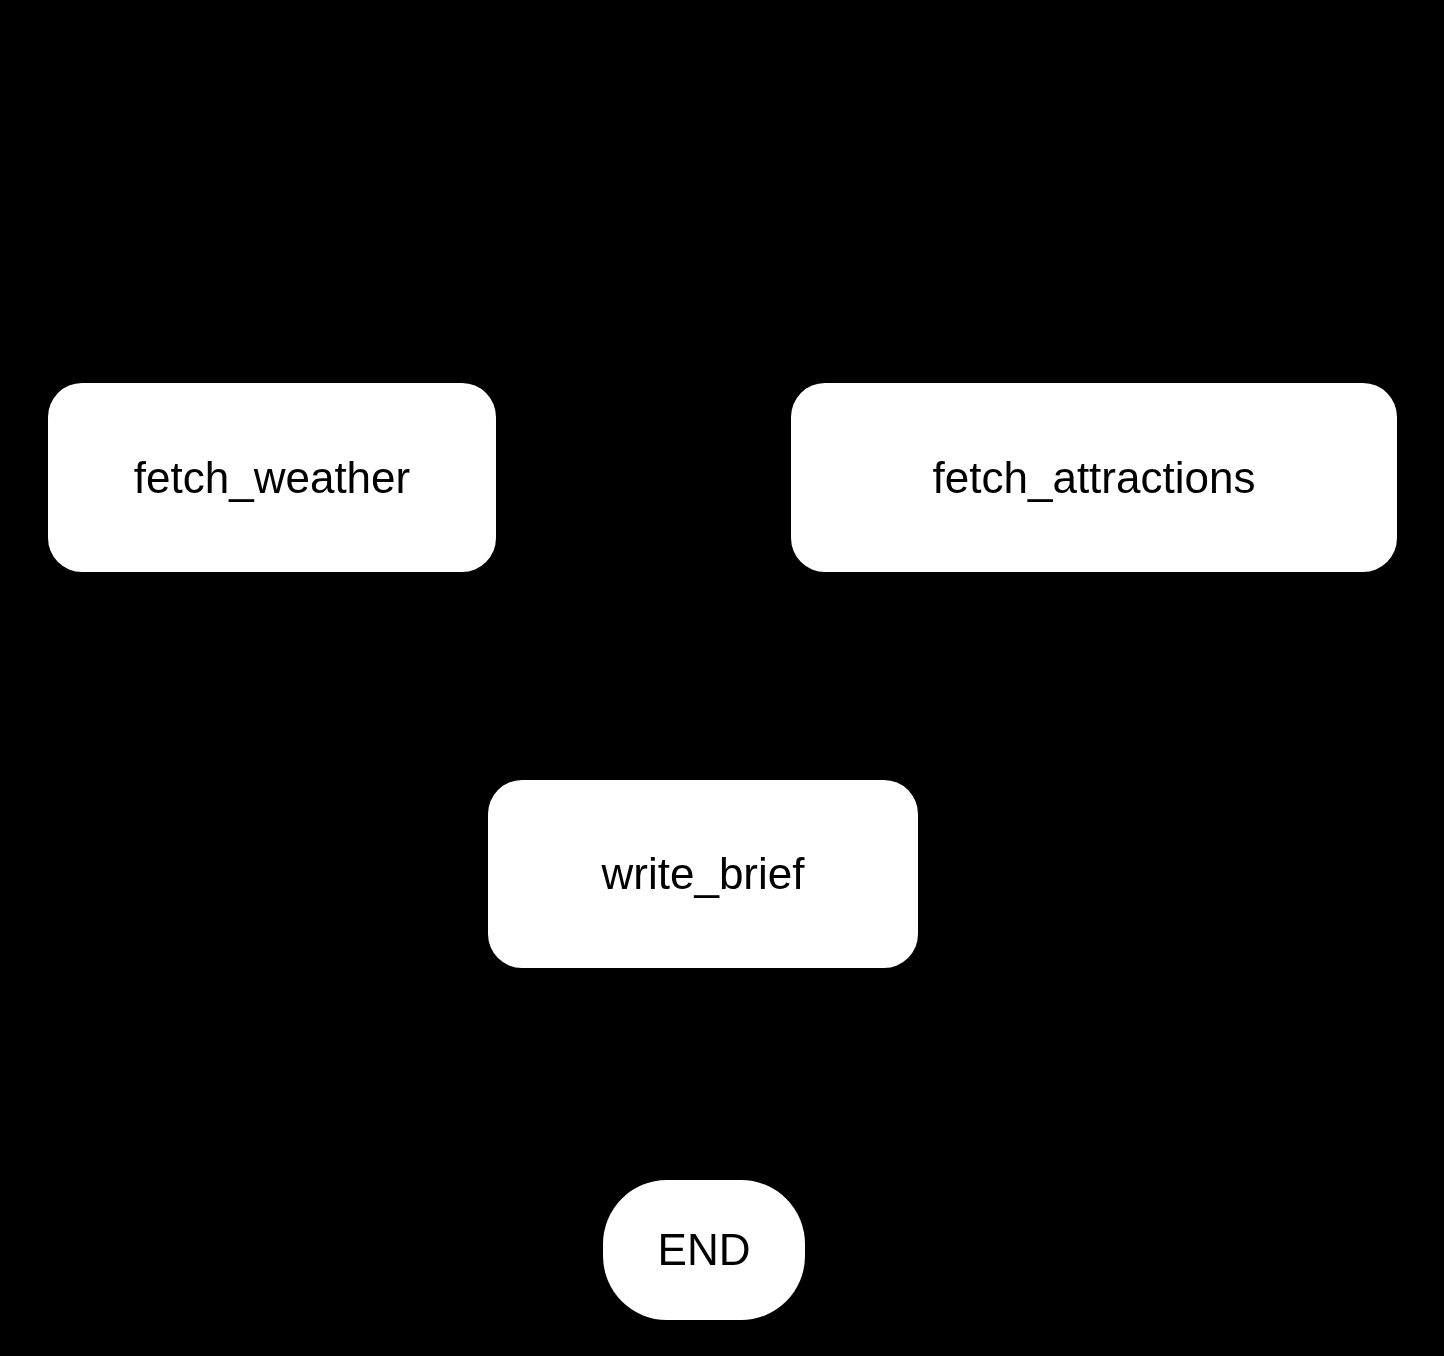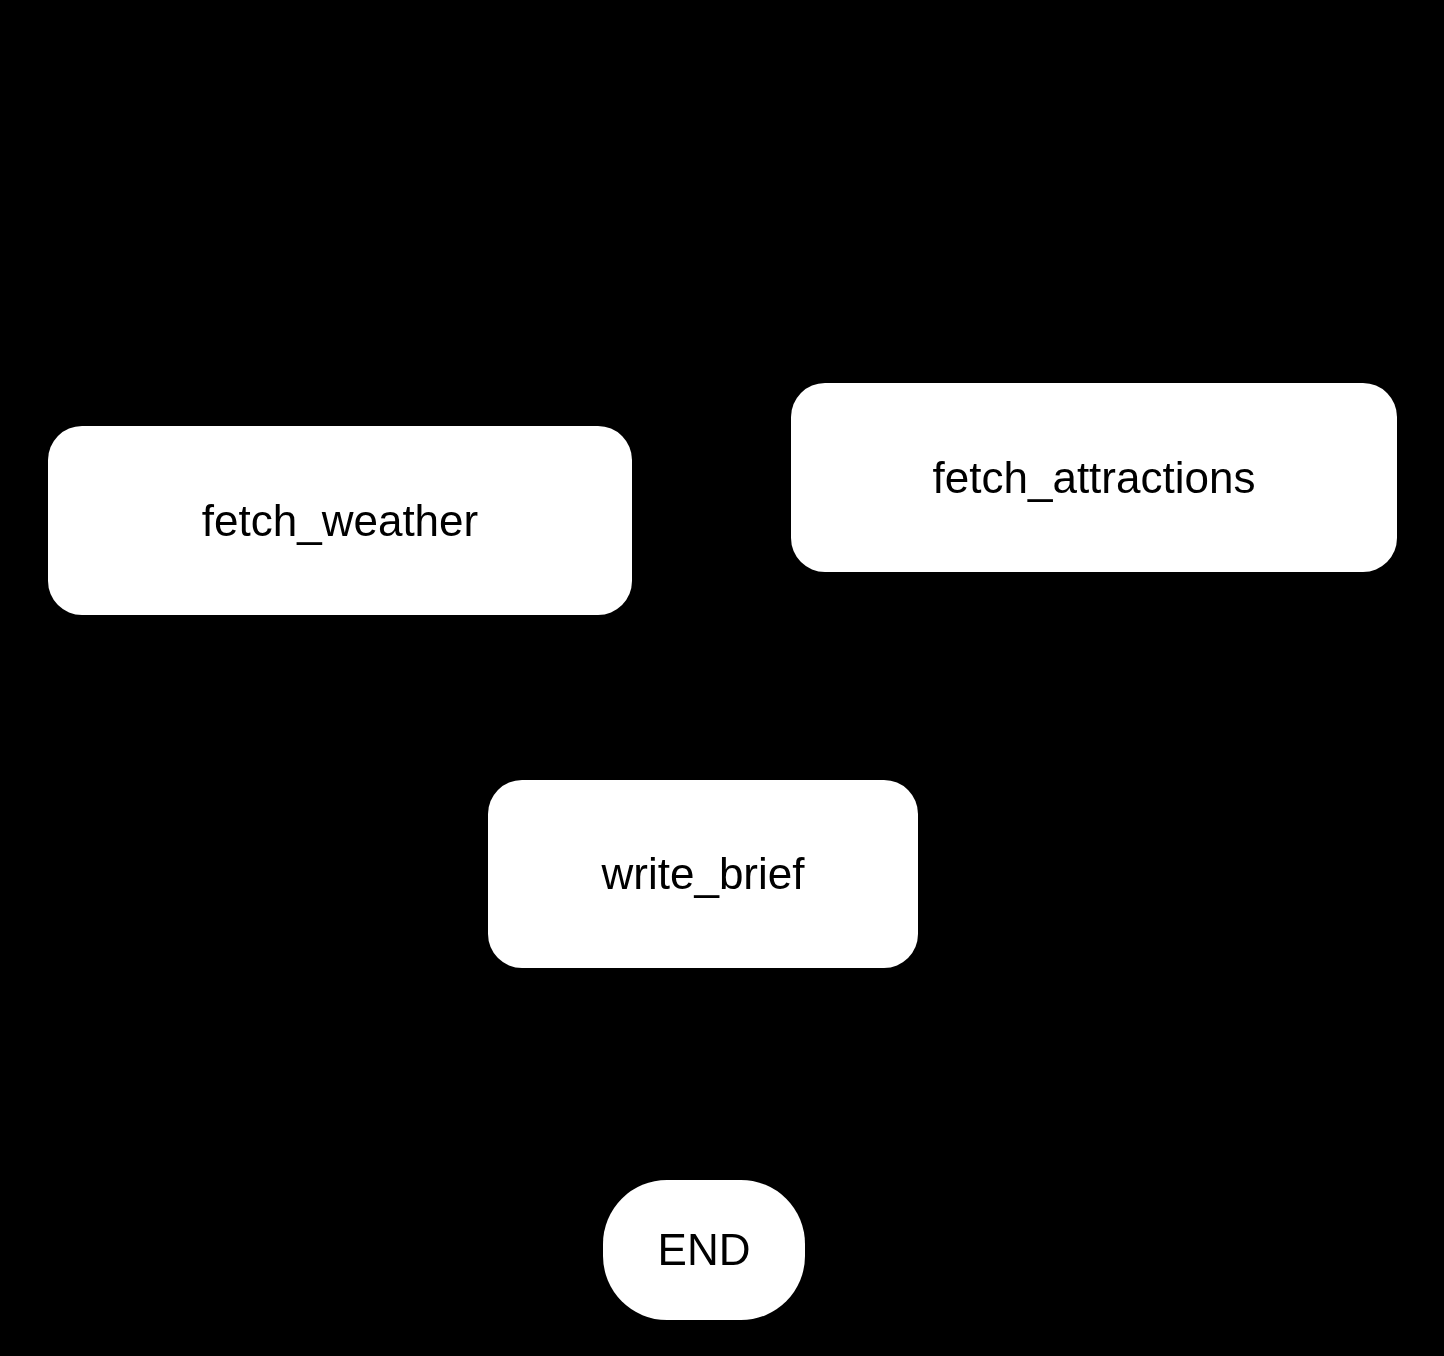--- a/index.html
+++ b/index.html
@@ -27,23 +27,22 @@
     white-space: nowrap;
     box-sizing: border-box;
   }
   .node.stadium-start {
     left: 575px; top: 48px;
     width: 257px; height: 129px;
     border-radius: 65px;
   }
   .node.rect-weather {
     left: 48px; top: 383px;
-    width: 584px; height: 189px;
+    width: 448px; height: 189px;
     border-radius: 34px;
-    margin-top: 43px;
   }
   .node.rect-attractions {
     left: 791px; top: 383px;
     width: 606px; height: 189px;
     border-radius: 34px;
   }
   .node.rect-brief {
     left: 488px; top: 780px;
     width: 430px; height: 188px;
     border-radius: 34px;

